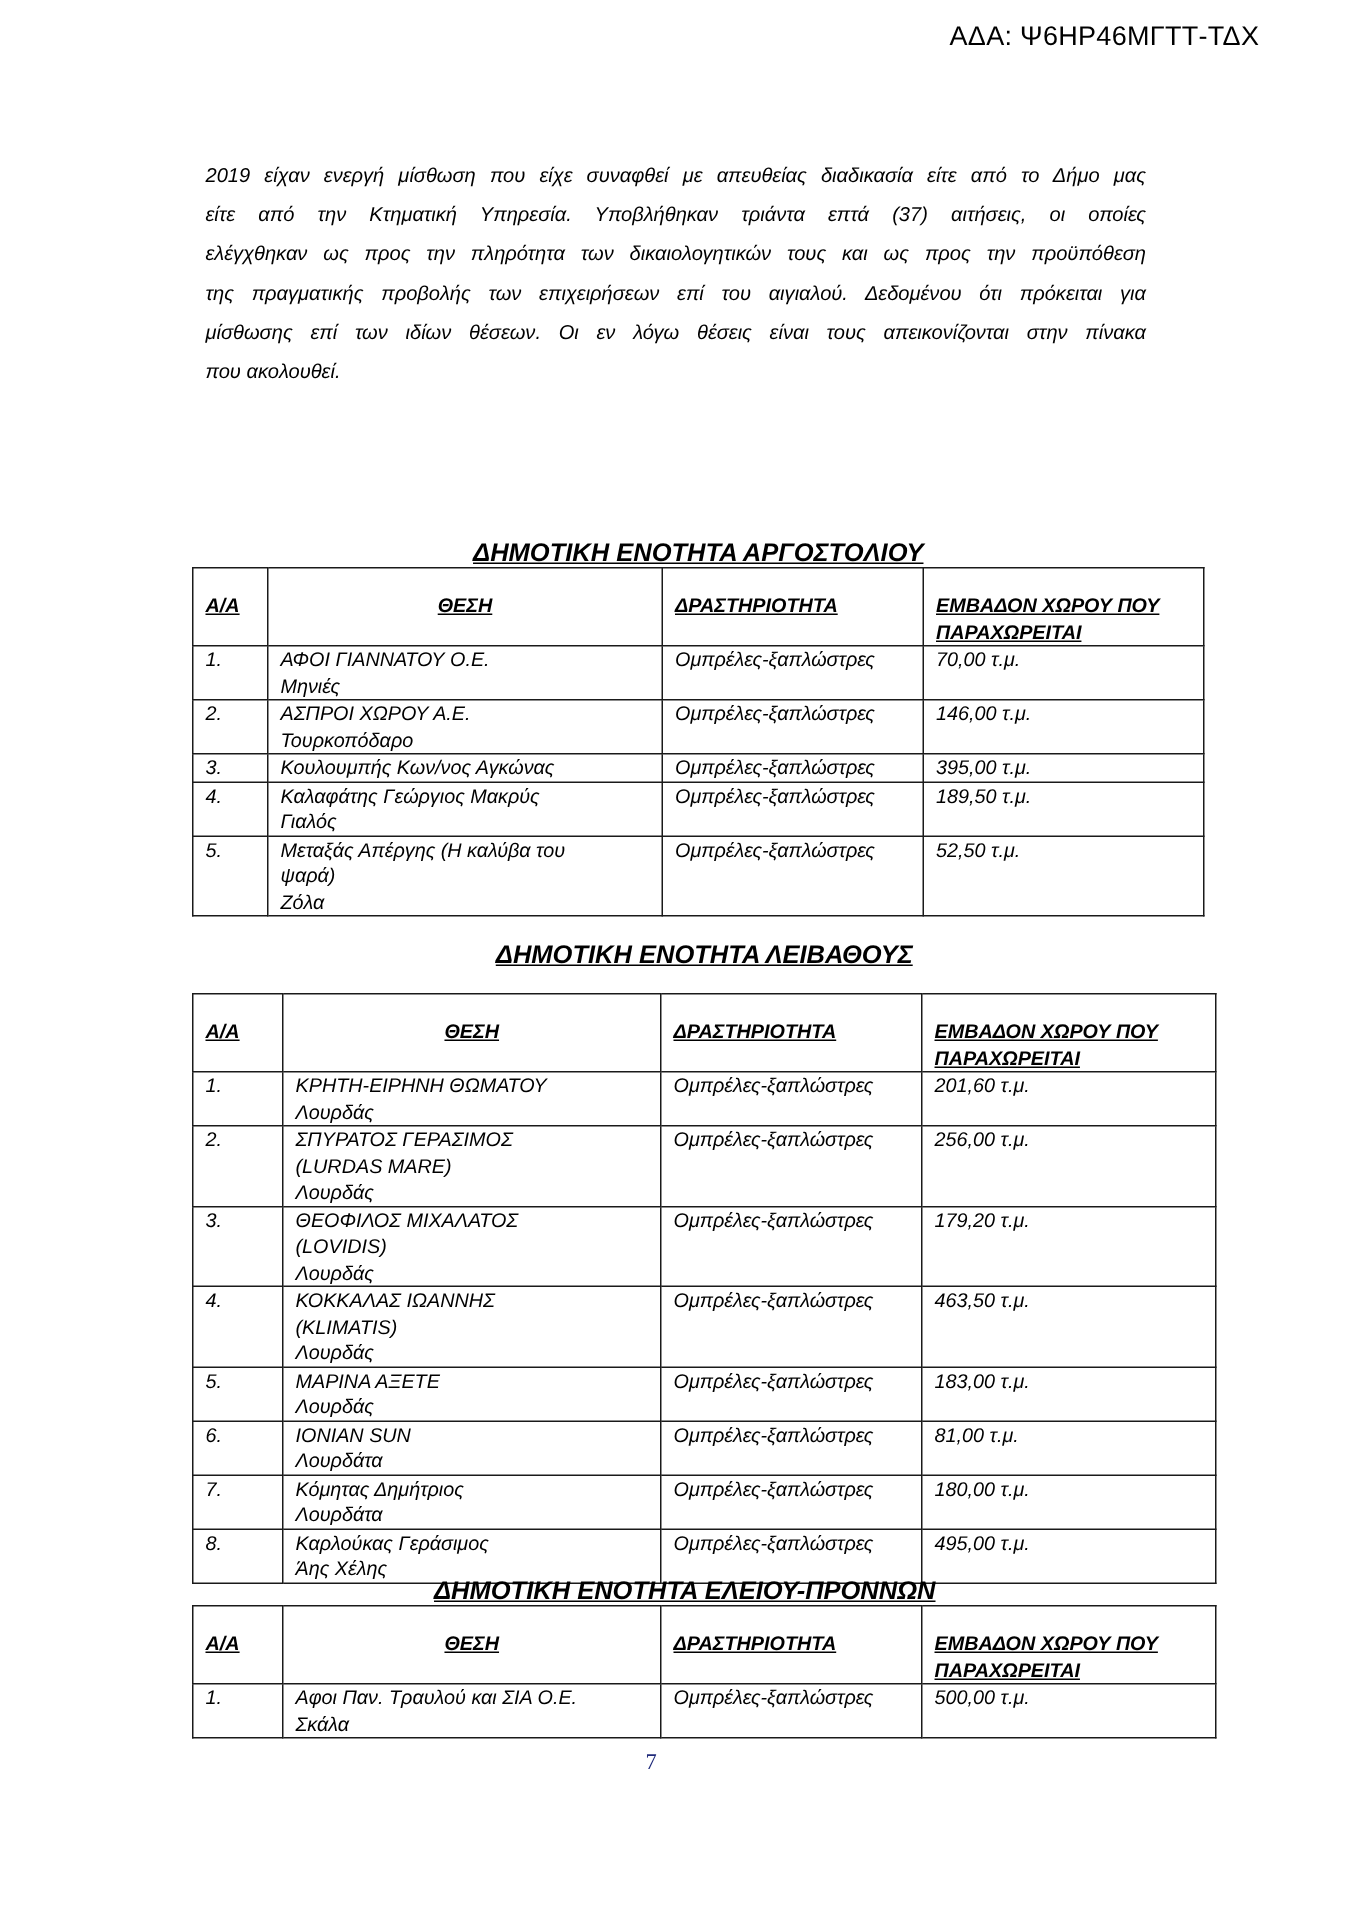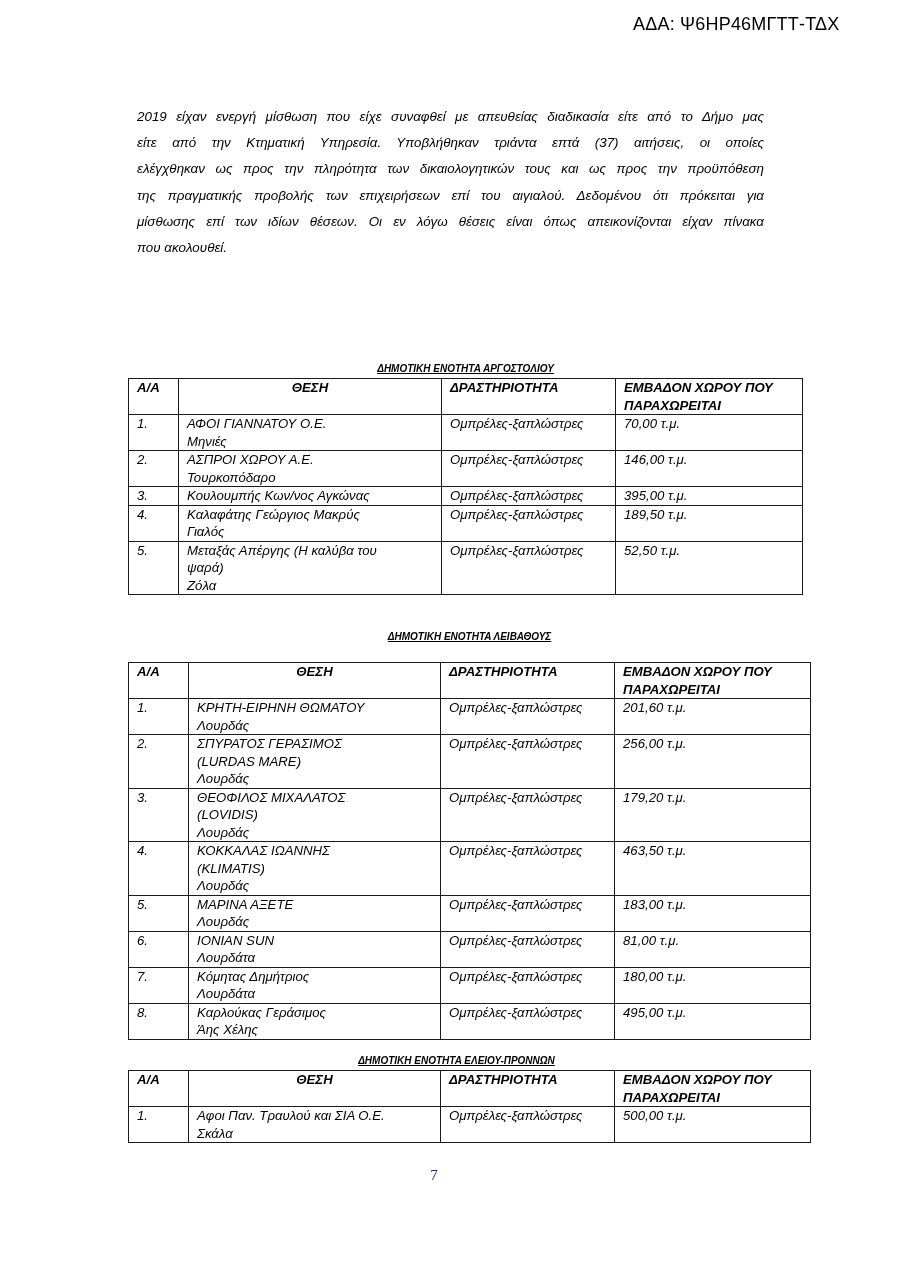--- a/index.html
+++ b/index.html
@@ -12,49 +12,49 @@
     font-size: 18px; letter-spacing: 0.2px; margin-left: 36px;
   }
   .para {
     position: absolute; top: 104px; left: 137px; width: 627px;
     font-size: 13.4px; font-style: italic; line-height: 26.2px;
     text-align: justify; margin: 0;
   }
   .para span.line { display: block; text-align: justify; text-align-last: justify; }
   .para span.line.last { text-align-last: left; }
   .section-title {
-    position: absolute; font-size: 10px; font-weight: bold; font-style: italic;
+    position: absolute; font-size: 17px; font-weight: bold; font-style: italic;
     text-decoration: underline; text-align: center; line-height: 16px;
   }
   table.reg {
     position: absolute; border-collapse: collapse;
     font-size: 13.2px; font-style: italic; line-height: 17.5px;
   }
   table.reg td, table.reg th {
     border: 1.3px solid #1a1a1a; vertical-align: top; padding: 0 8px 0 8px; text-align: left;
   }
-  table.reg th { font-weight: bold; padding-top: 0; }
+  table.reg th { font-weight: bold; padding-top: 16px; text-decoration: underline; }
   table.reg th.center { text-align: center; }
   .sub { display: block; }
   .page-num {
     position: absolute; top: 1167px; left: 0; width: 868px; text-align: center;
     font-family: "Liberation Serif", serif; font-size: 15px; color: #1f2a7a;
   }
 </style>
 </head>
 <body>
 
 <div class="ada">ΑΔΑ: Ψ6ΗΡ46ΜΓΤΤ-ΤΔΧ</div>
 
 <p class="para">
   <span class="line">2019 είχαν ενεργή μίσθωση που είχε συναφθεί με απευθείας διαδικασία είτε από το Δήμο μας</span>
   <span class="line">είτε από την Κτηματική Υπηρεσία. Υποβλήθηκαν τριάντα επτά (37) αιτήσεις, οι οποίες</span>
   <span class="line">ελέγχθηκαν ως προς την πληρότητα των δικαιολογητικών τους και ως προς την προϋπόθεση</span>
   <span class="line">της πραγματικής προβολής των επιχειρήσεων επί του αιγιαλού. Δεδομένου ότι πρόκειται για</span>
-  <span class="line">μίσθωσης επί των ιδίων θέσεων. Οι εν λόγω θέσεις είναι όπως απεικονίζονται είχαν πίνακα</span>
+  <span class="line">μίσθωσης επί των ιδίων θέσεων. Οι εν λόγω θέσεις είναι τους απεικονίζονται στην πίνακα</span>
   <span class="line last">που ακολουθεί.</span>
 </p>
 
 <div class="section-title" style="top:361px; left:128px; width:675px;">ΔΗΜΟΤΙΚΗ ΕΝΟΤΗΤΑ ΑΡΓΟΣΤΟΛΙΟΥ</div>
 <table class="reg" id="t0" style="top:378px; left:128px; width:675px;">
   <colgroup>
       <col style="width:50px">
       <col style="width:263px">
       <col style="width:174px">
       <col>

